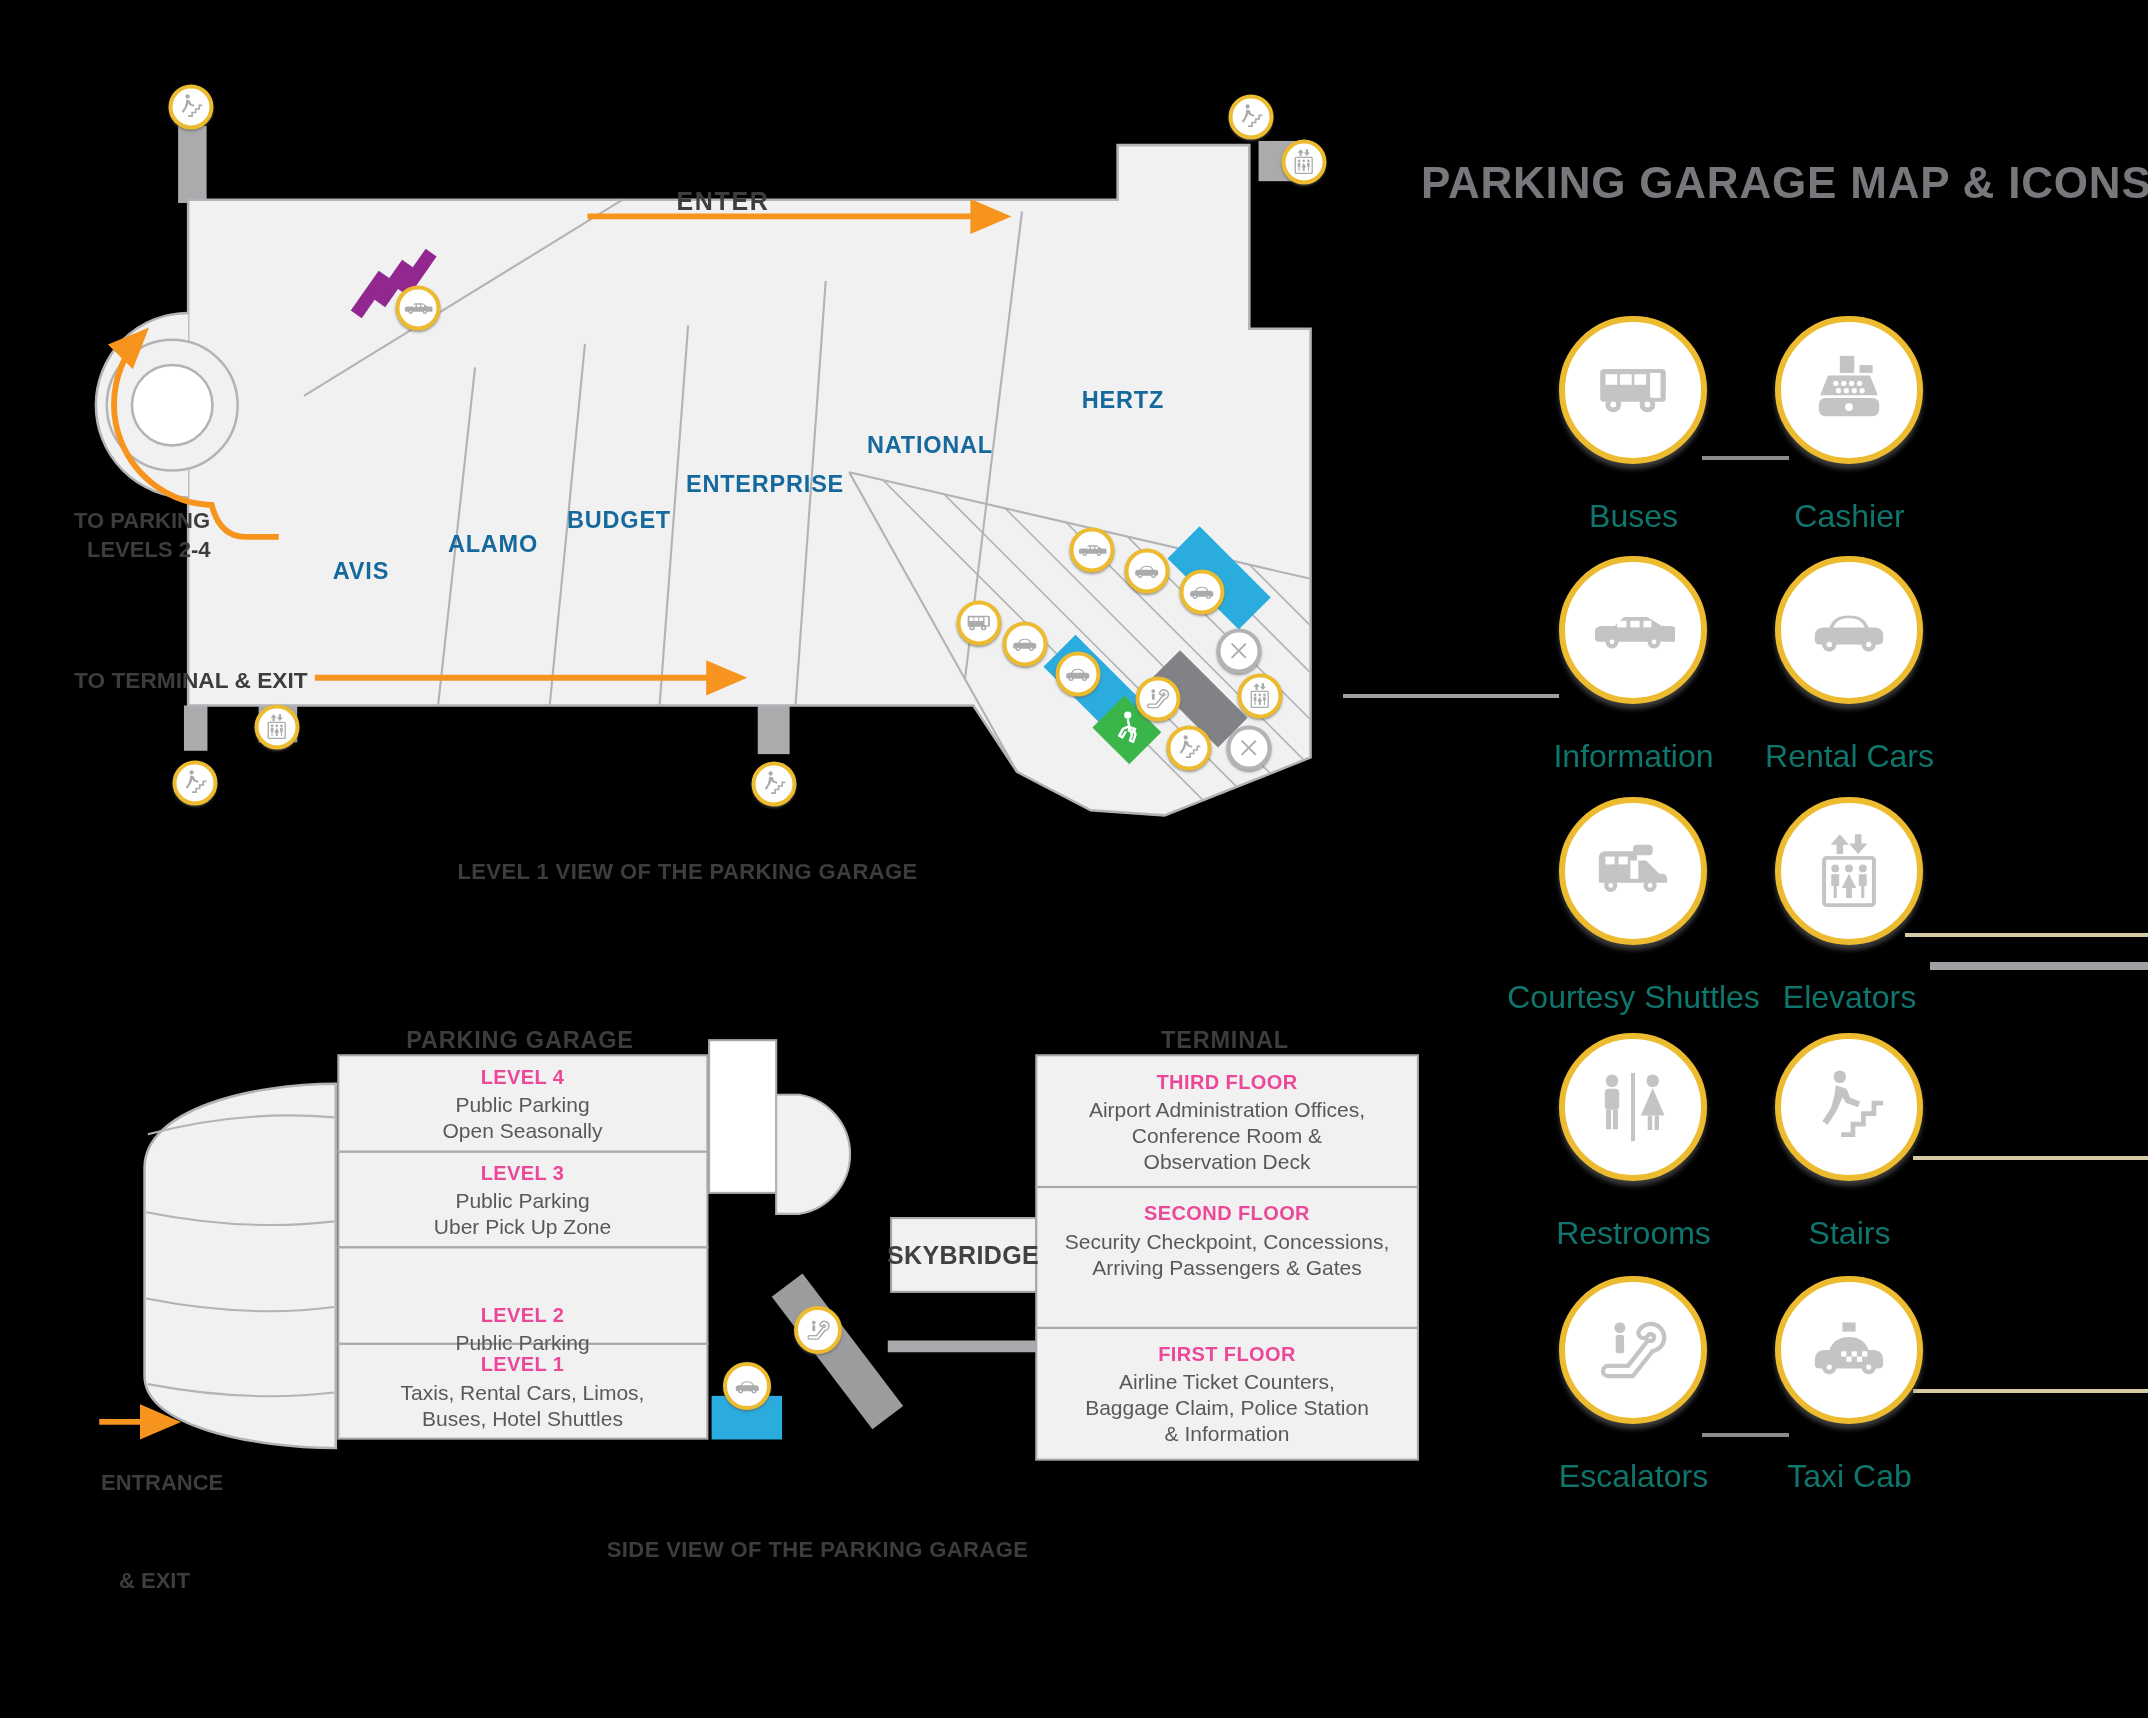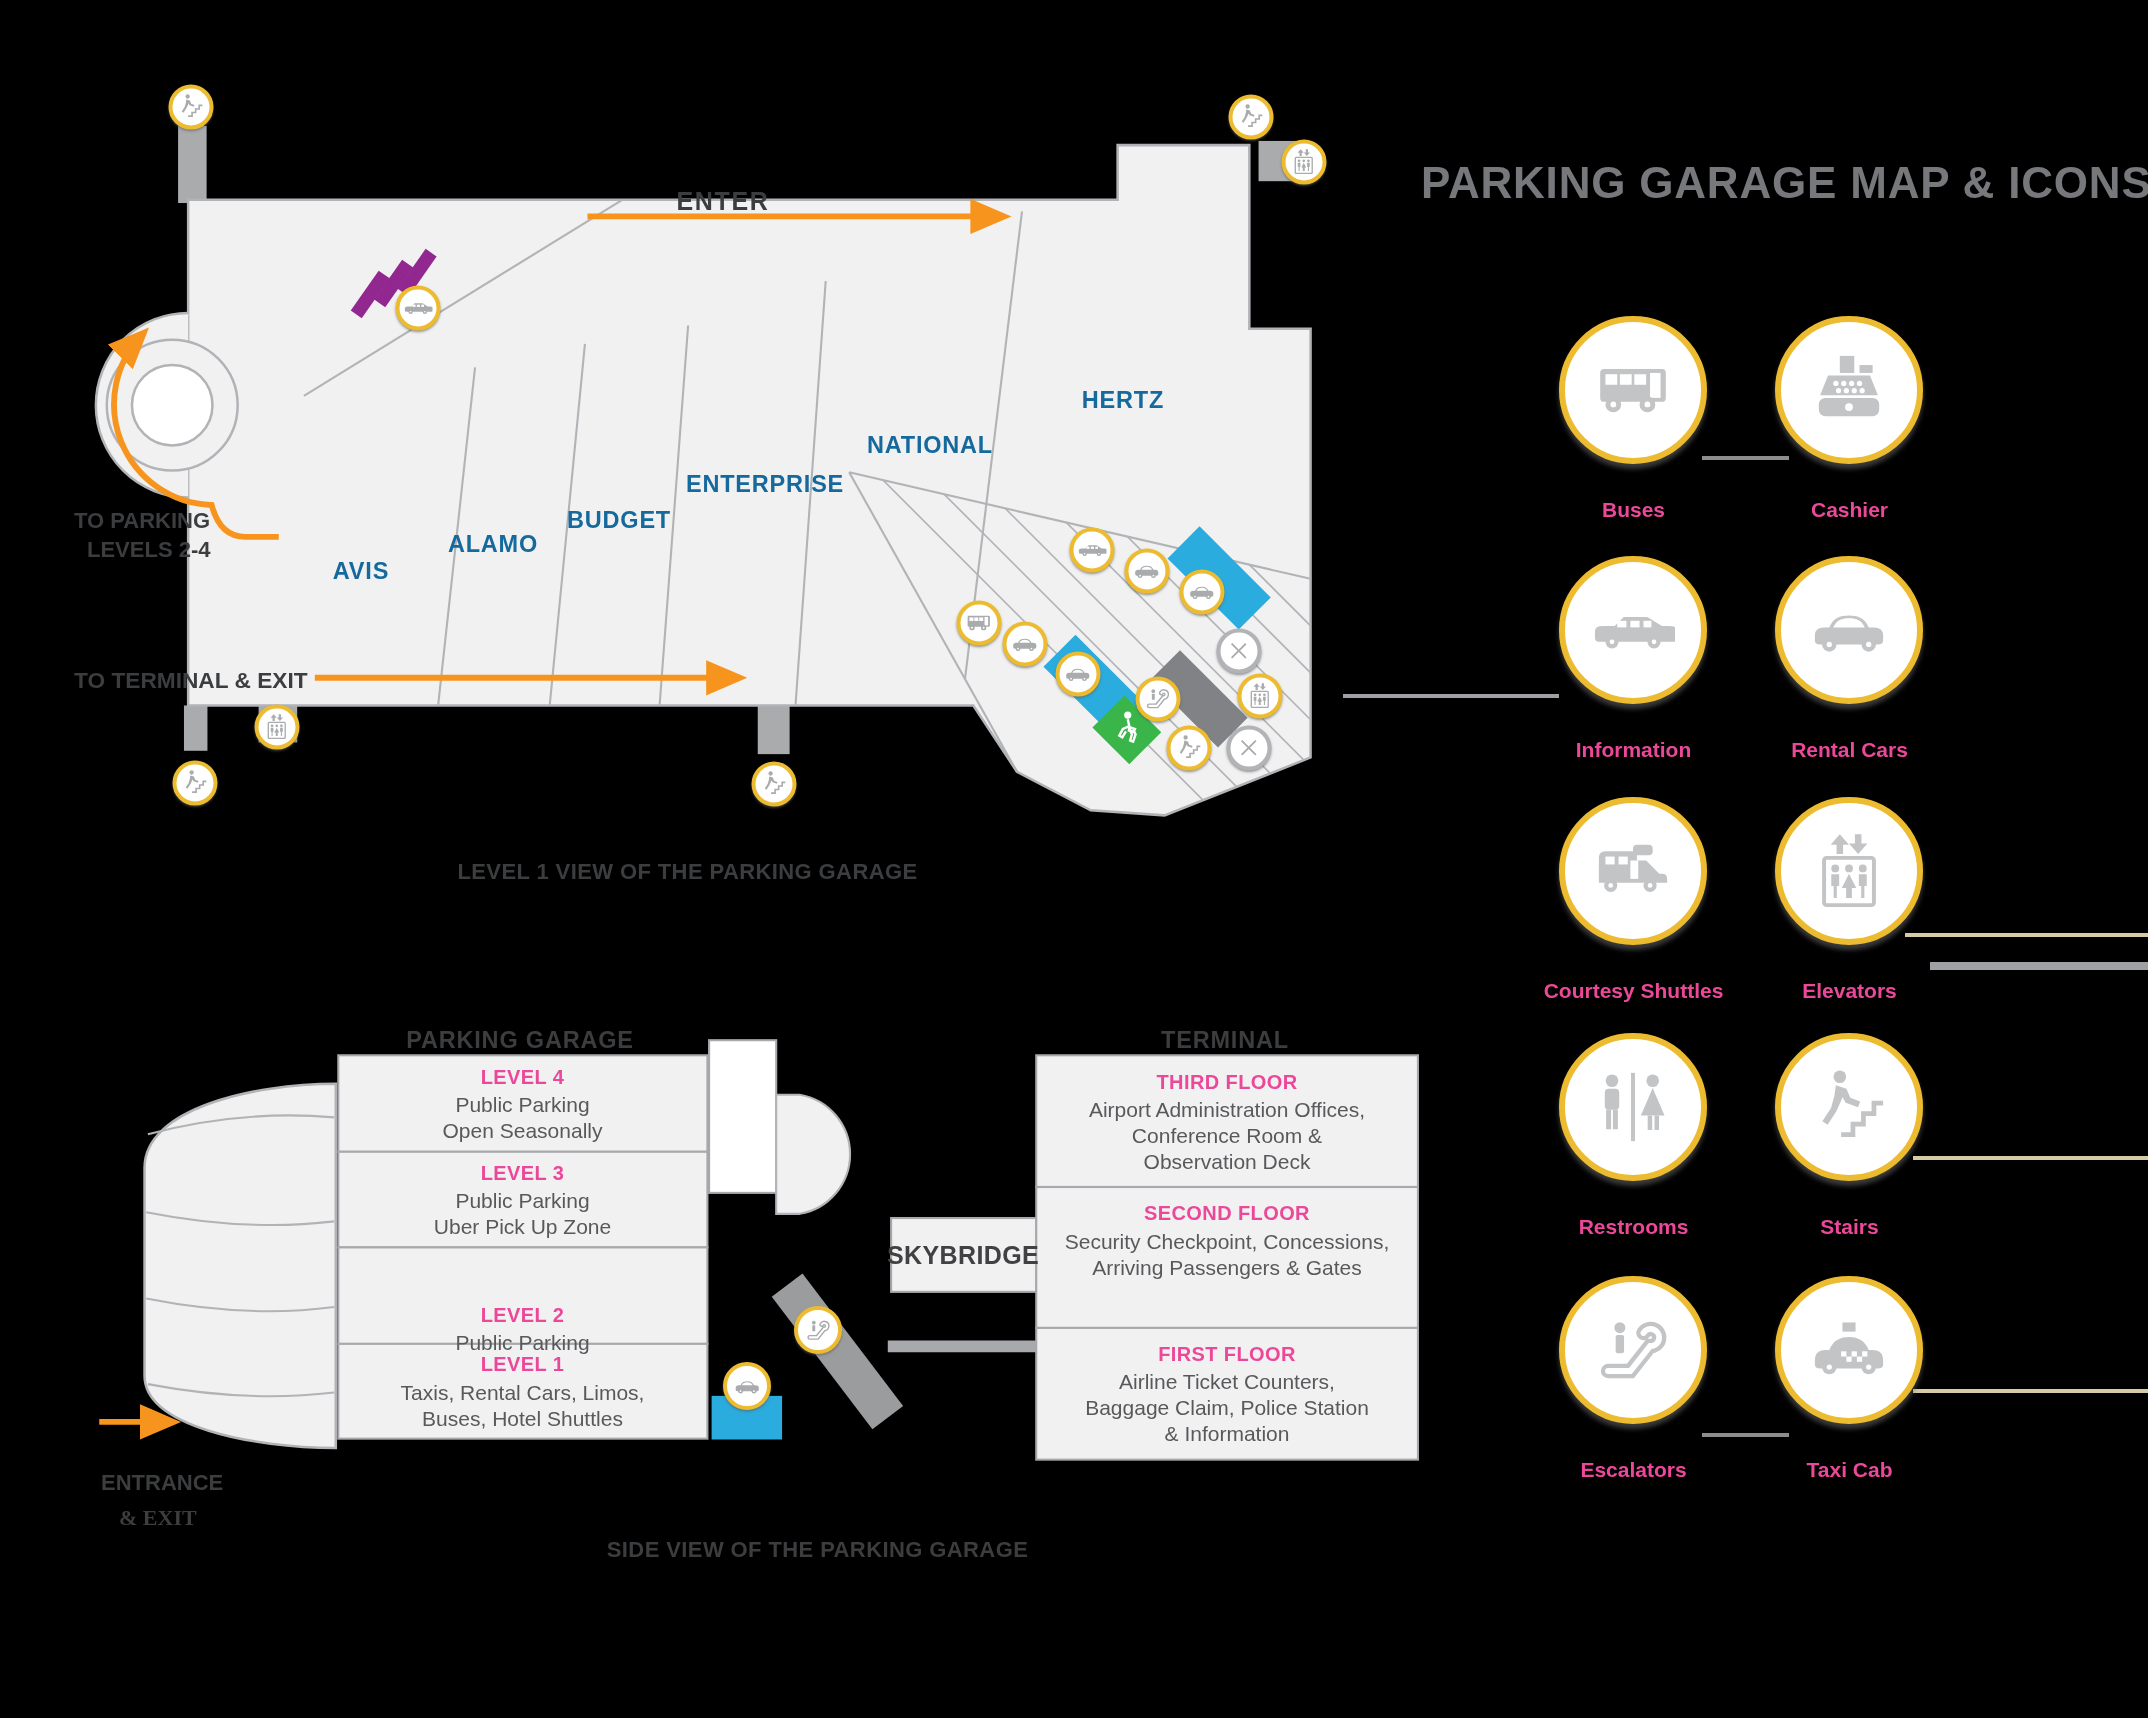--- a/index.html
+++ b/index.html
@@ -12,21 +12,21 @@
   .page-title{font-size:44px;font-weight:bold;color:#77787b;letter-spacing:0.8px;white-space:nowrap;}
   .brand{font-size:23.5px;font-weight:bold;color:#16699c;letter-spacing:0.8px;white-space:nowrap;}
   .dark-label{color:#3c3d3f;font-weight:bold;white-space:nowrap;}
   .caption{font-size:22px;letter-spacing:0.4px;text-align:center;}
   .sec-header{font-size:23.5px;letter-spacing:0.8px;text-align:center;}
   
   .legend-circle{position:absolute;width:136px;height:136px;border-radius:50%;
      background:#fff;border:6.7px solid #edbb2f;box-shadow:0 5px 5px rgba(110,110,110,.55);
      display:flex;align-items:center;justify-content:center;color:#c3c4c6;}
   .legend-circle svg{width:84px;height:84px;}
-  .legend-label{position:absolute;width:269px;text-align:center;font-size:21px;font-weight:bold;color:#ec4899;}
+  .legend-label{position:absolute;width:269px;text-align:center;font-size:32px;font-weight:normal;color:#0f766e;}
   .lead{position:absolute;}
   
   .poi{position:absolute;width:37px;height:37px;border-radius:50%;background:#fff;
      border:4.2px solid #edbb2f;box-shadow:0 1.7px 2.5px rgba(90,90,90,.6);
      display:flex;align-items:center;justify-content:center;color:#a9abad;
      transform:translate(-50%,-50%);}
   .poi svg{width:28.5px;height:28.5px;}
   .poi.big{width:40px;height:40px;}
   .poi.xcol{border-color:#b1b3b6;}
   
@@ -407,21 +407,21 @@
     <div>Arriving Passengers &amp; Gates</div>
   </div>
   <div class="floor-box" style="left:1036px;top:1328px;width:382px;height:132px;">
     <div class="fl-name">FIRST FLOOR</div>
     <div>Airline Ticket Counters,</div>
     <div>Baggage Claim, Police Station</div>
     <div>&amp; Information</div>
   </div>
 
   <div class="abs dark-label" style="left:101px;top:1470px;font-size:22px;">ENTRANCE</div>
-  <div class="abs dark-label" style="left:119px;top:1505px;font-size:22px;font-family:Liberation Serif, serif;">&amp; EXIT</div>
+  <div class="abs dark-label" style="left:119px;top:1568px;font-size:22px;">&amp; EXIT</div>
 
   <div class="abs caption dark-label" style="left:566px;top:1537px;width:503px;">SIDE VIEW OF THE PARKING GARAGE</div>
 
   <div class="abs page-title" style="left:1421px;top:158px;">PARKING GARAGE MAP &amp; ICONS</div>
 
   <div class="lead" style="left:1702px;top:456px;width:87px;height:4.2px;background:#8a8c8e;"></div>
   <div class="lead" style="left:1343px;top:694px;width:216px;height:4.2px;background:#9ea0a3;"></div>
   <div class="lead" style="left:1905px;top:933px;width:243px;height:4.2px;background:#d6cba4;"></div>
   <div class="lead" style="left:1930px;top:962px;width:218px;height:7.6px;background:#9ea0a3;"></div>
   <div class="lead" style="left:1913px;top:1156px;width:235px;height:4.2px;background:#d6cba4;"></div>

